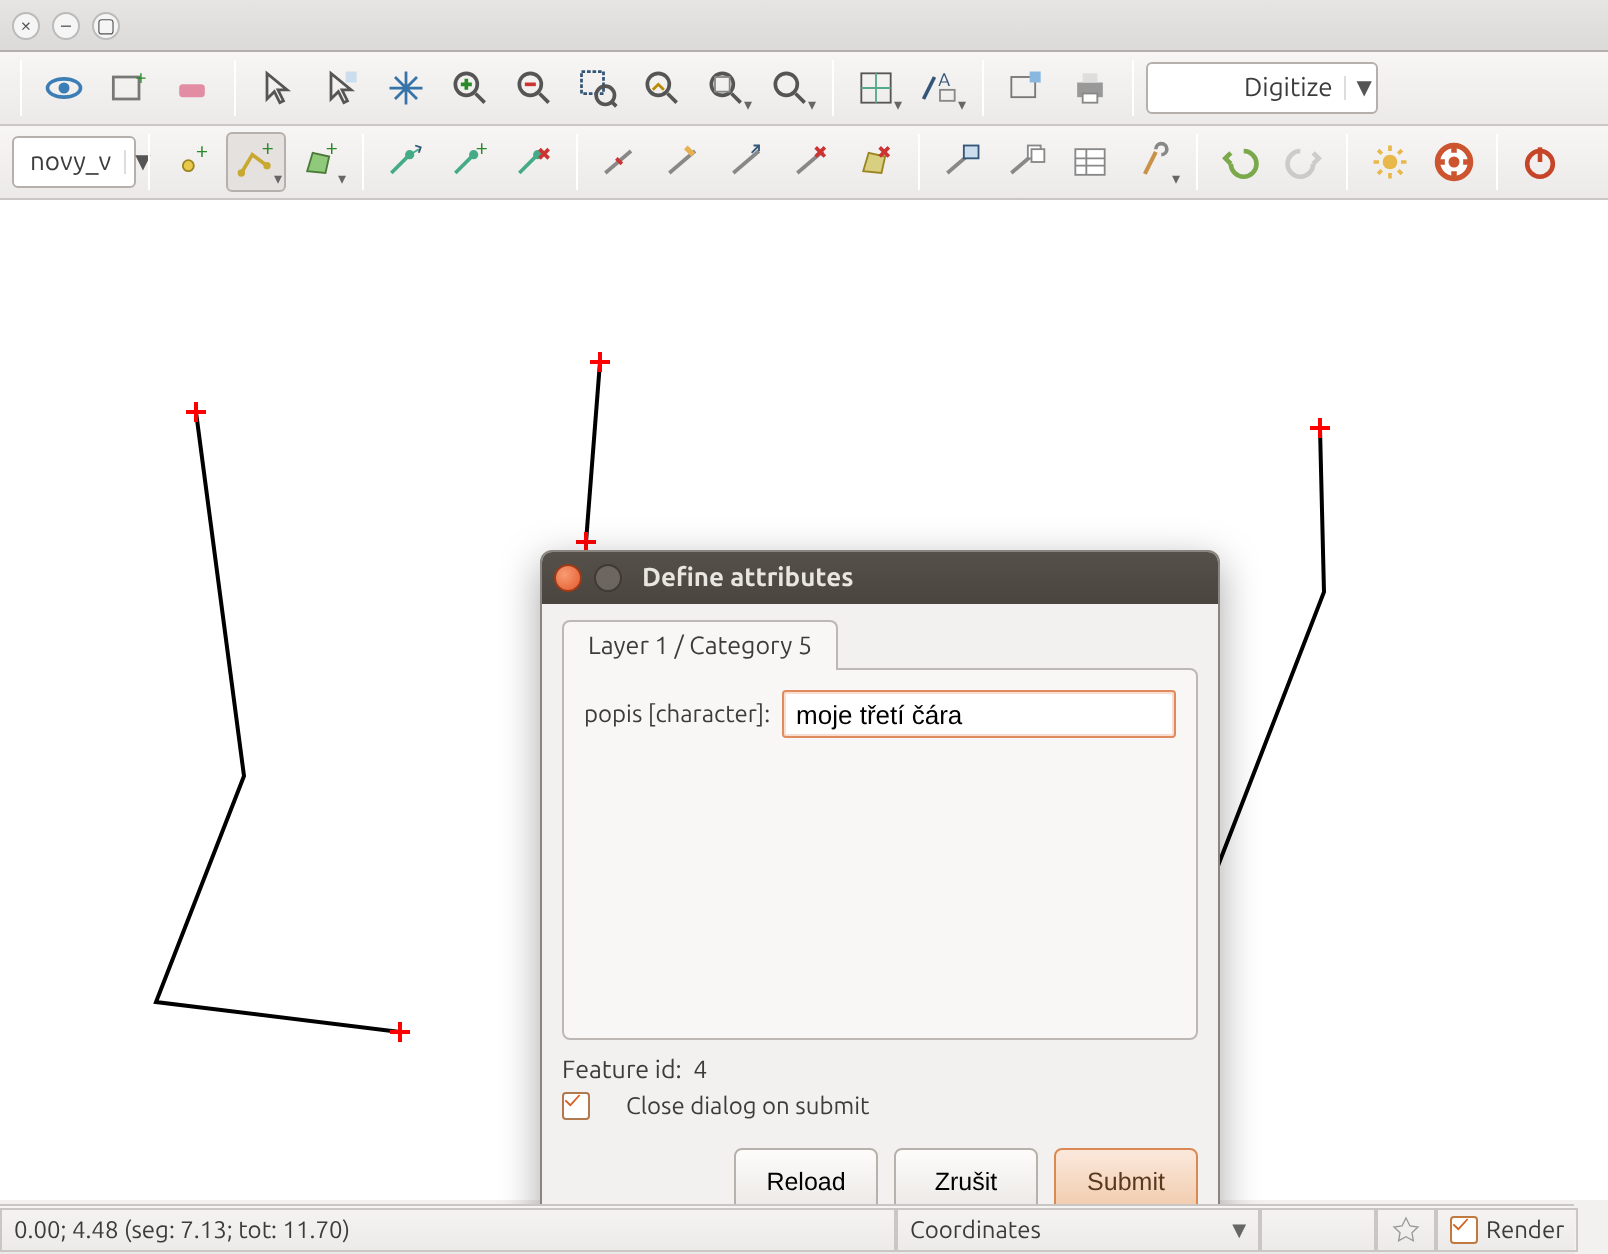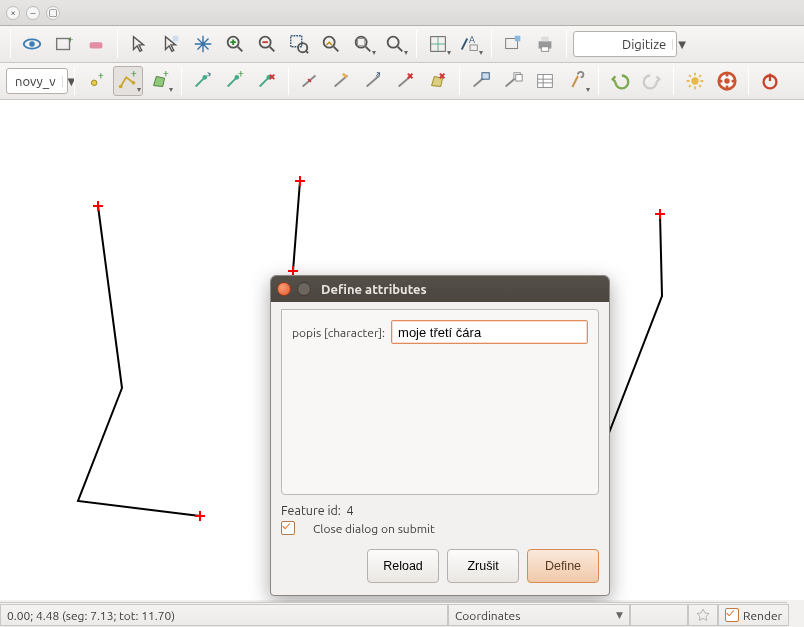--- a/index.html
+++ b/index.html
@@ -255,21 +255,21 @@
       </svg>
     </div>
   <div class="tool-btn">
       <svg viewBox="0 0 24 24">
         <rect x="5" y="9" width="14" height="8" fill="#999"></rect>
         <rect x="8" y="4" width="8" height="5" fill="#ddd"></rect>
         <rect x="8" y="15" width="8" height="5" fill="#fff" stroke="#888"></rect>
       </svg>
     </div>
   <div class="sep"></div>
-  <div class="combo" style="width:104px;padding-left:48px;">
+  <div class="combo" style="width:116px;padding-left:48px;">
     <span>Digitize</span>
     <span class="arrow">▼</span>
   </div>
 </div>
 
 <div class="toolbar">
   <div class="combo" style="width:62px;">
     <span>novy_v</span>
     <span class="arrow">▼</span>
   </div>
@@ -439,39 +439,42 @@
   </svg>
 </div>
 
 <div class="dialog">
   <div class="dlg-titlebar">
     <span class="dbtn close"></span>
     <span class="dbtn min"></span>
     <span style="margin-left:4px;">Define attributes</span>
   </div>
   <div class="dlg-body">
+    <div class="tab">
+      <span>Layer 1 / Category 5</span>
+    </div>
     <div class="tabpanel">
       <div class="fld-row">
         <span>popis [character]:</span>
         <input type="text" value="moje třetí čára" style="">
       </div>
     </div>
     <div class="feat-row">
       <span>Feature id:</span>
       &nbsp;<span>4</span>
     </div>
     <div class="chk-row">
       <span class="chk"></span>
       <span>Close dialog on submit</span>
     </div>
   </div>
   <div class="dlg-buttons">
     <button class="btn">Reload</button>
     <button class="btn">Zrušit</button>
-    <button class="btn primary">Define</button>
+    <button class="btn primary">Submit</button>
   </div>
 </div>
 
 <div class="statusbar">
   <div class="status-cell" style="flex:0 0 448px;">
     <span>0.00; 4.48 (seg: 7.13; tot: 11.70)</span>
   </div>
   <div class="status-cell" style="flex:0 0 182px;">
     <span>Coordinates</span>
     <span style="margin-left:auto;font-size:9px;color:#666">▼</span>

